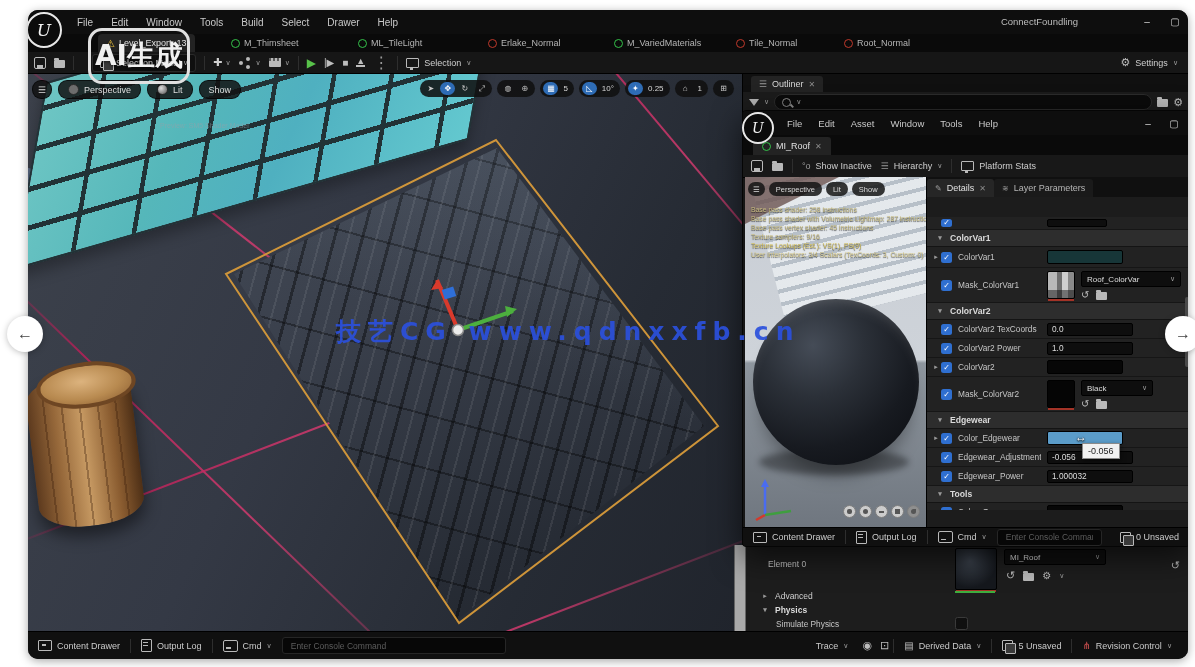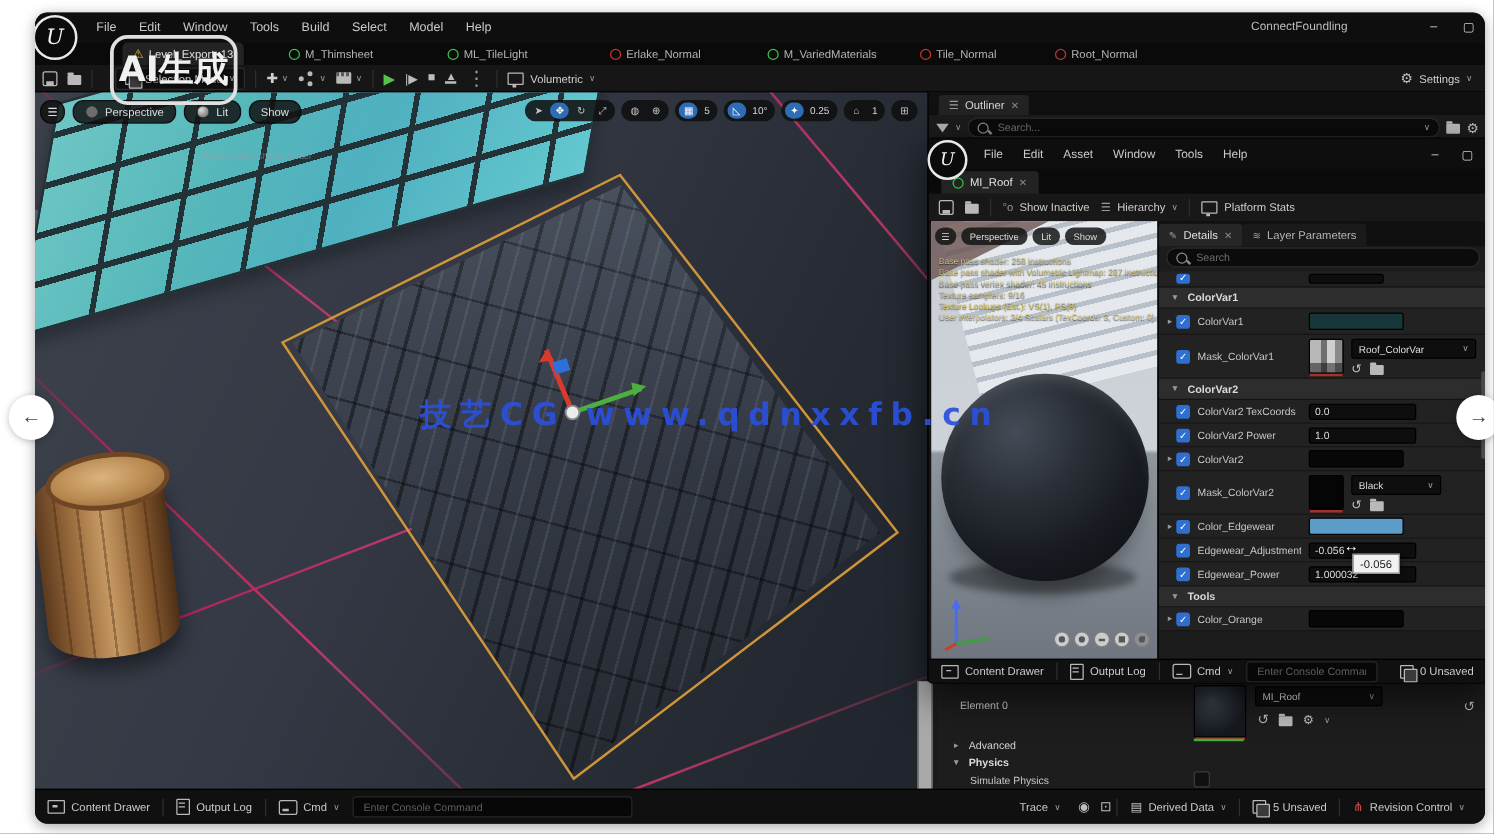--- a/index.html
+++ b/index.html
@@ -133,21 +133,21 @@
 
 <div class="a win">
 
   <div class="a titlebar r" style="padding-left:40px">
     <span class="menu">File</span>
     <span class="menu">Edit</span>
     <span class="menu">Window</span>
     <span class="menu">Tools</span>
     <span class="menu">Build</span>
     <span class="menu">Select</span>
-    <span class="menu">Model</span>
+    <span class="menu">Drawer</span>
     <span class="menu">Help</span>
     <span class="wtitle a" style="right:150px;top:6px">ConnectFoundling</span>
     <span class="wbtn a" style="right:68px;top:6px">–</span>
     <span class="wbtn a" style="right:40px;top:6px">▢</span>
 
   </div>
 
   <div class="a tabbar">
     <div class="tab active" style="left:70px">
       <span class="warn">⚠</span>
@@ -203,21 +203,21 @@
       </div>
     <span class="sep"></span>
     <span style="color:#58c24a;font-size:12px">▶</span>
     <span style="color:#bdbdbd;font-size:10px">|▶</span>
     <span style="color:#bdbdbd;font-size:10px">■</span>
     <span style="color:#bdbdbd;font-size:9px;border-bottom:2px solid #bdbdbd;line-height:7px">▲</span>
     <span style="color:#9a9a9a">⋮</span>
     <span class="sep"></span>
     <div class="r" style="gap:5px">
       <span class="i-monitor"></span>
-      <span style="font-size:9px">Volumetric</span>
+      <span style="font-size:9px">Selection</span>
         <span class="carat">∨</span>
     </div>
     <div class="r a" style="right:10px;gap:5px">
       <span style="color:#bdbdbd;font-size:11px">⚙</span>
       <span style="font-size:9px">Settings</span>
         <span class="carat">∨</span>
     </div>
   </div>
 
   <div class="a vp">
@@ -326,21 +326,20 @@
         <span style="color:#9a9a9a">☰</span>
         <span>Outliner</span>
         <span style="color:#8a8a8a;font-size:8px">✕</span>
       </div>
     </div>
     <div class="searchrow">
       <span class="i-funnel"></span>
       <span class="carat">∨</span>
       <div class="sinput">
         <span class="i-search"></span>
-        <input type="text" placeholder="Search..." style="">
         <span class="carat">∨</span>
       </div>
       <span class="i-folder"></span>
       <span style="color:#bdbdbd;font-size:11px">⚙</span>
     </div>
   </div>
 
   <div class="a splitter"></div>
   <div class="a d2">
     <div class="a" style="left:18px;top:14px;font-size:8.5px;color:#c6c6c6">Element 0</div>
@@ -462,26 +461,20 @@
         <div class="dtab" style="background:#262626;color:#e0e0e0;margin-left:0">
           <span style="color:#9a9a9a;font-size:8px">✎</span>
           <span>Details</span>
           <span style="color:#8a8a8a;font-size:8px">✕</span>
         </div>
         <div class="dtab" style="background:#1a1a1a;color:#b5b5b5">
           <span style="color:#9a9a9a;font-size:8px">≋</span>
           <span>Layer Parameters</span>
         </div>
       </div>
-      <div class="searchrow" style="height:18px">
-        <div class="sinput" style="border-radius:8px">
-          <span class="i-search"></span>
-          <input type="text" placeholder="Search" style="">
-        </div>
-      </div>
 
       <div style="position:absolute;left:0;top:40px;right:0;bottom:18px;overflow:hidden">
 
         <div class="drow" style="height:12px">
           <span class="chk" style="margin-left:14px;height:8px;line-height:8px">✓</span>
           <div class="vcol">
               <div class="vfield" style="height:8px;width:60px"></div>
             </div>
         </div>
 
@@ -554,20 +547,24 @@
                   <span class="carat">∨</span>
               </div>
               <div class="r" style="gap:7px;margin-top:2px">
                 <span style="color:#bdbdbd;font-size:10px">↺</span>
                 <span class="i-folder"></span>
               </div>
             </div>
           </div>
         </div>
 
+        <div class="dsect" style="height:16px">
+          <span class="exp">▾</span>
+            <span>Edgewear</span>
+        </div>
         <div class="drow" style="height:18px">
           <span class="exp" style="margin-left:4px">▸</span>
           <span class="chk">✓</span>
           <span class="lab">Color_Edgewear</span>
           <div class="vcol">
               <div class="swatch" style="background:#5b9cc9"></div>
             </div>
         </div>
         <div class="drow" style="height:18px">
           <span class="chk" style="margin-left:14px">✓</span>

